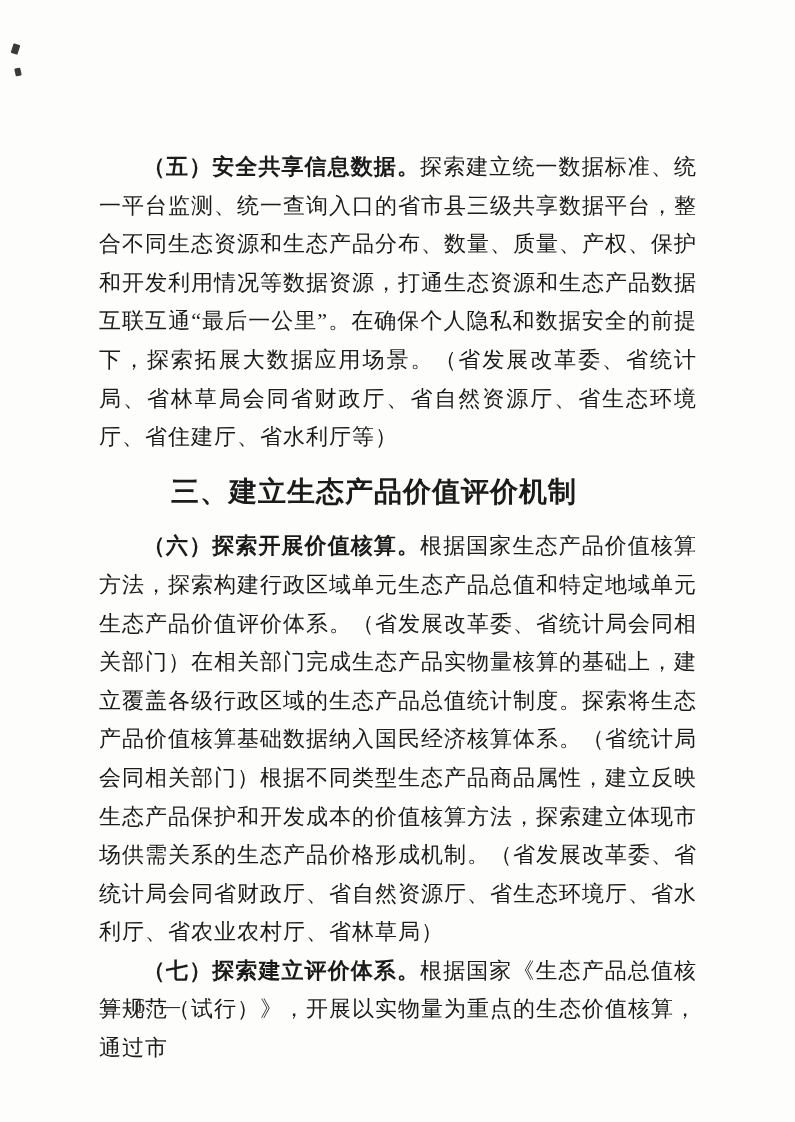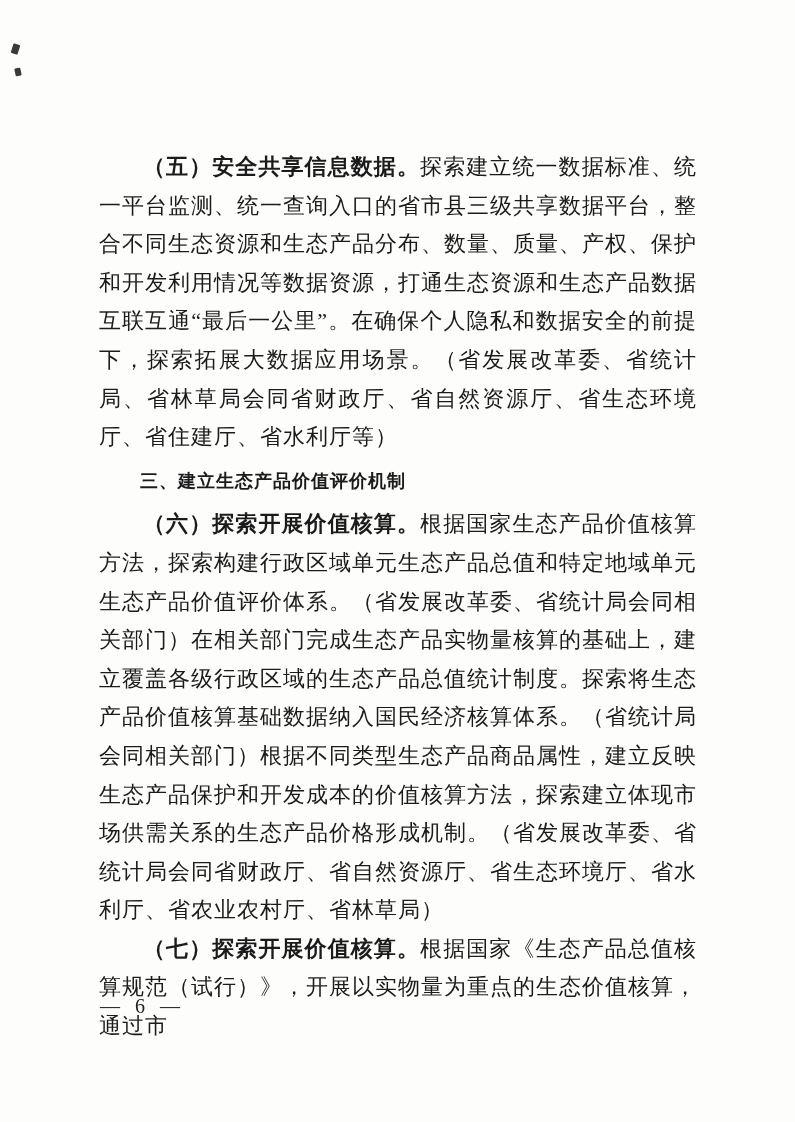--- a/index.html
+++ b/index.html
@@ -39,22 +39,22 @@
     text-align: justify;
     text-justify: inter-character;
     text-indent: 2em;
     letter-spacing: 1px;
     word-break: break-all;
   }
   .para .lead {
     font-weight: bold;
   }
   .heading {
-    margin: 5px;
-    font-size: 18px;
+    margin: 16px;
+    font-size: 28px;
     line-height: 38.6px;
     font-weight: bold;
     text-indent: 2em;
     letter-spacing: 1px;
   }
   .footer {
     position: absolute;
     left: 100px;
     top: 995px;
     font-size: 20px;
@@ -71,21 +71,21 @@
   <span class="speck speck-2"></span>
 
   <main class="content">
 
     <p class="para"><span class="lead">（五）安全共享信息数据。</span><span class="body-text">探索建立统一数据标准、统一平台监测、统一查询入口的省市县三级共享数据平台，整合不同生态资源和生态产品分布、数量、质量、产权、保护和开发利用情况等数据资源，打通生态资源和生态产品数据互联互通“最后一公里”。在确保个人隐私和数据安全的前提下，探索拓展大数据应用场景。（省发展改革委、省统计局、省林草局会同省财政厅、省自然资源厅、省生态环境厅、省住建厅、省水利厅等）</span></p>
 
     <h2 class="heading">三、建立生态产品价值评价机制</h2>
 
     <p class="para"><span class="lead">（六）探索开展价值核算。</span><span class="body-text">根据国家生态产品价值核算方法，探索构建行政区域单元生态产品总值和特定地域单元生态产品价值评价体系。（省发展改革委、省统计局会同相关部门）在相关部门完成生态产品实物量核算的基础上，建立覆盖各级行政区域的生态产品总值统计制度。探索将生态产品价值核算基础数据纳入国民经济核算体系。（省统计局会同相关部门）根据不同类型生态产品商品属性，建立反映生态产品保护和开发成本的价值核算方法，探索建立体现市场供需关系的生态产品价格形成机制。（省发展改革委、省统计局会同省财政厅、省自然资源厅、省生态环境厅、省水利厅、省农业农村厅、省林草局）</span></p>
 
-    <p class="para"><span class="lead">（七）探索开展价值核算。</span><span class="body-text">根据国家《生态产品总值核算规范（试行）》，开展以实物量为重点的生态价值核算，通过市</span></p>
+    <p class="para"><span class="lead">（七）探索建立评价体系。</span><span class="body-text">根据国家《生态产品总值核算规范（试行）》，开展以实物量为重点的生态价值核算，通过市</span></p>
 
   </main>
 
   <footer class="footer">
     <span>— 6 —</span>
   </footer>
 
 </div>
 
 </body></html>

